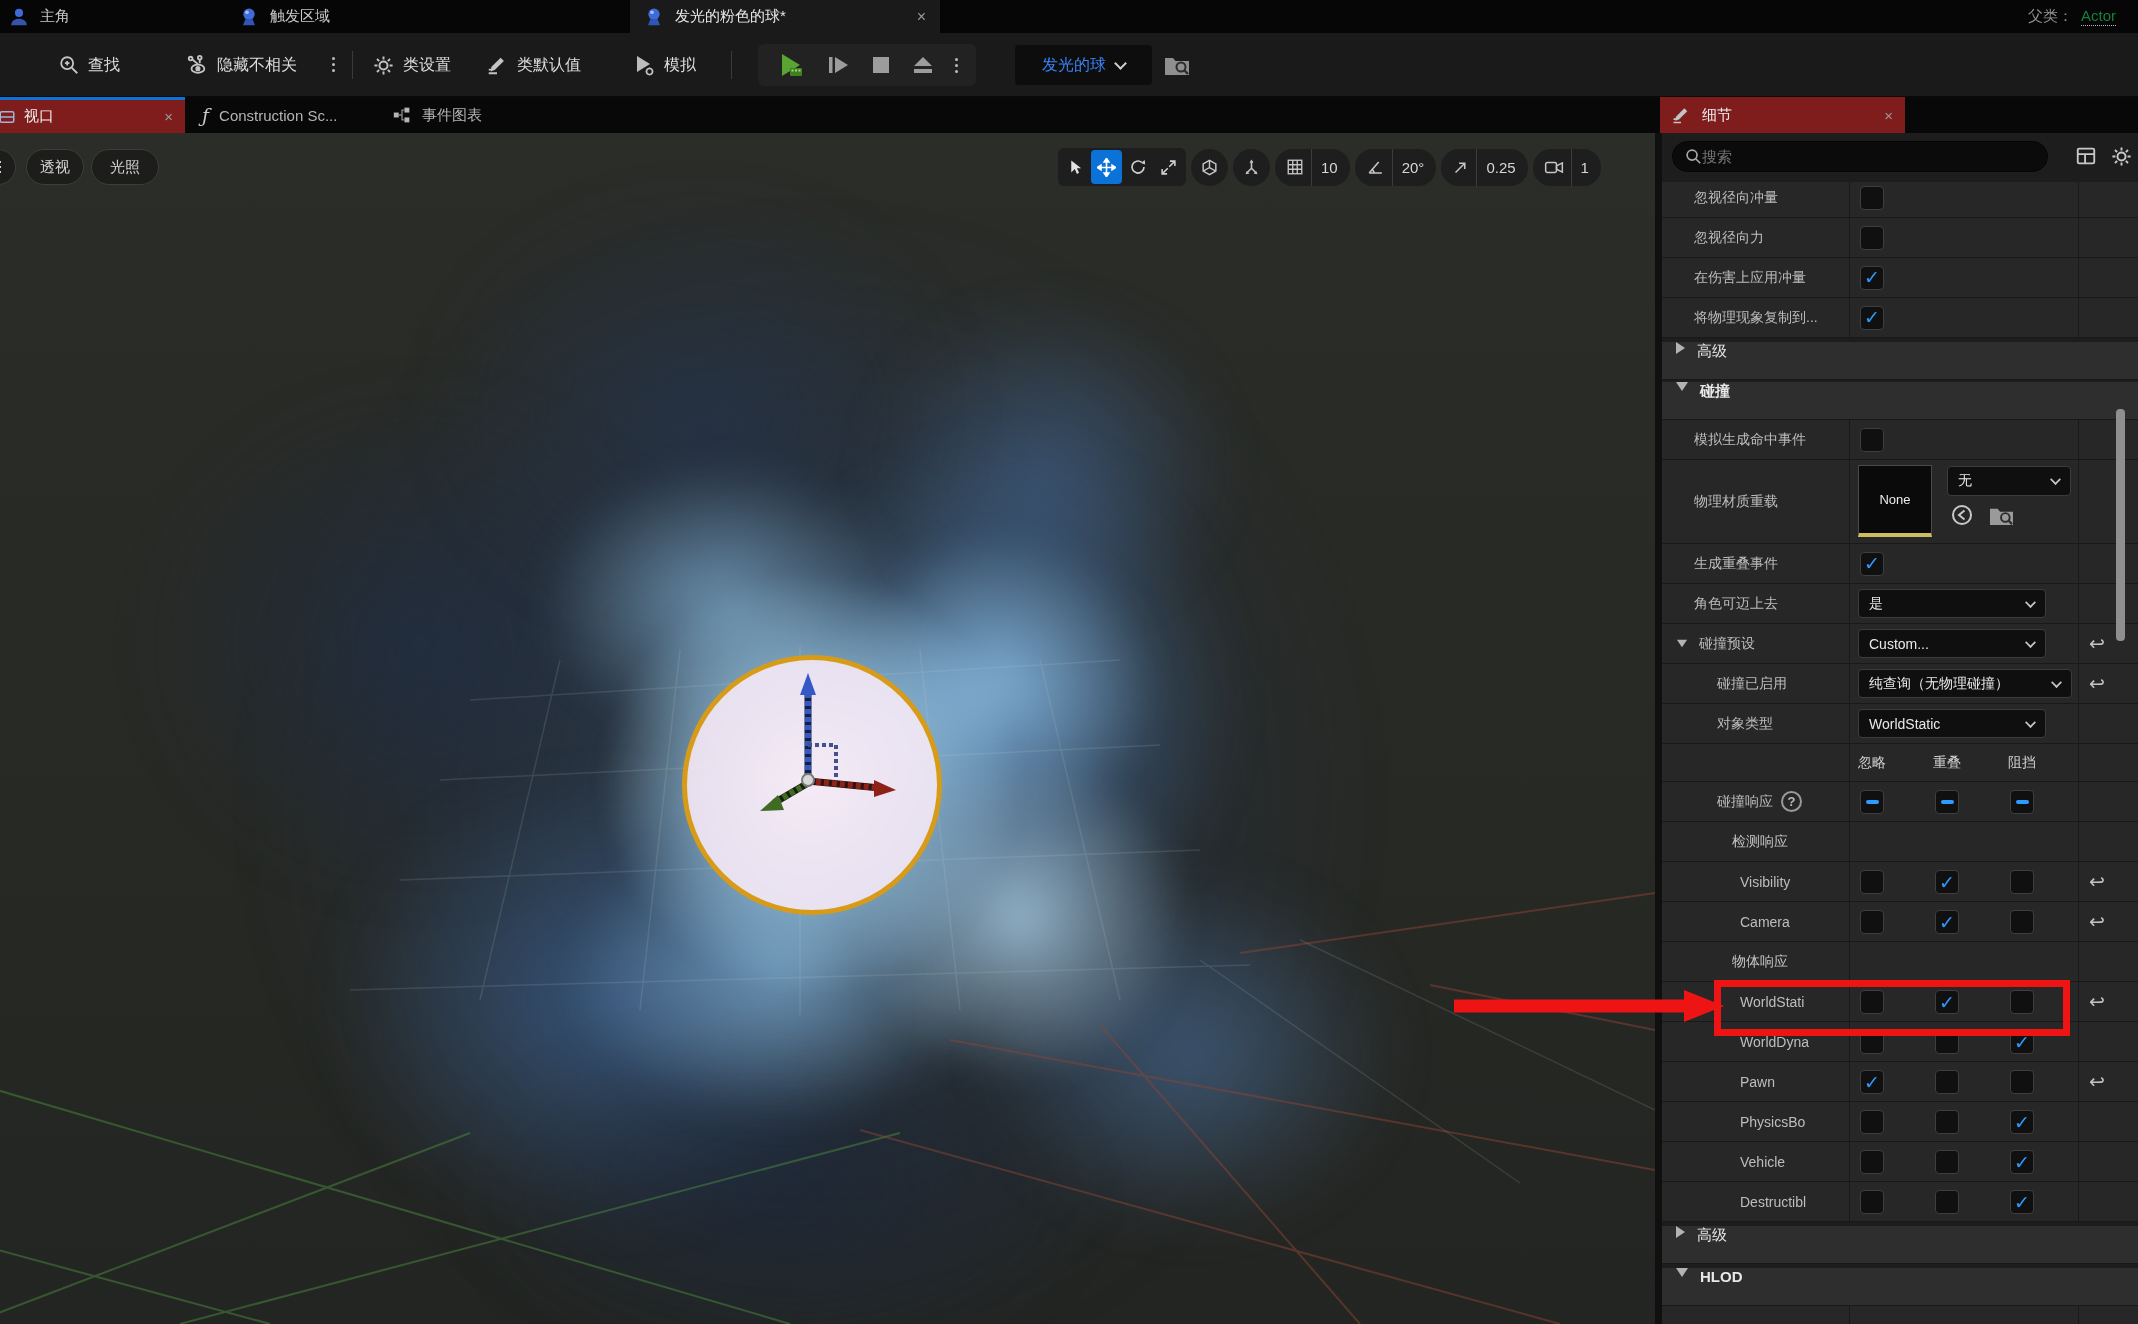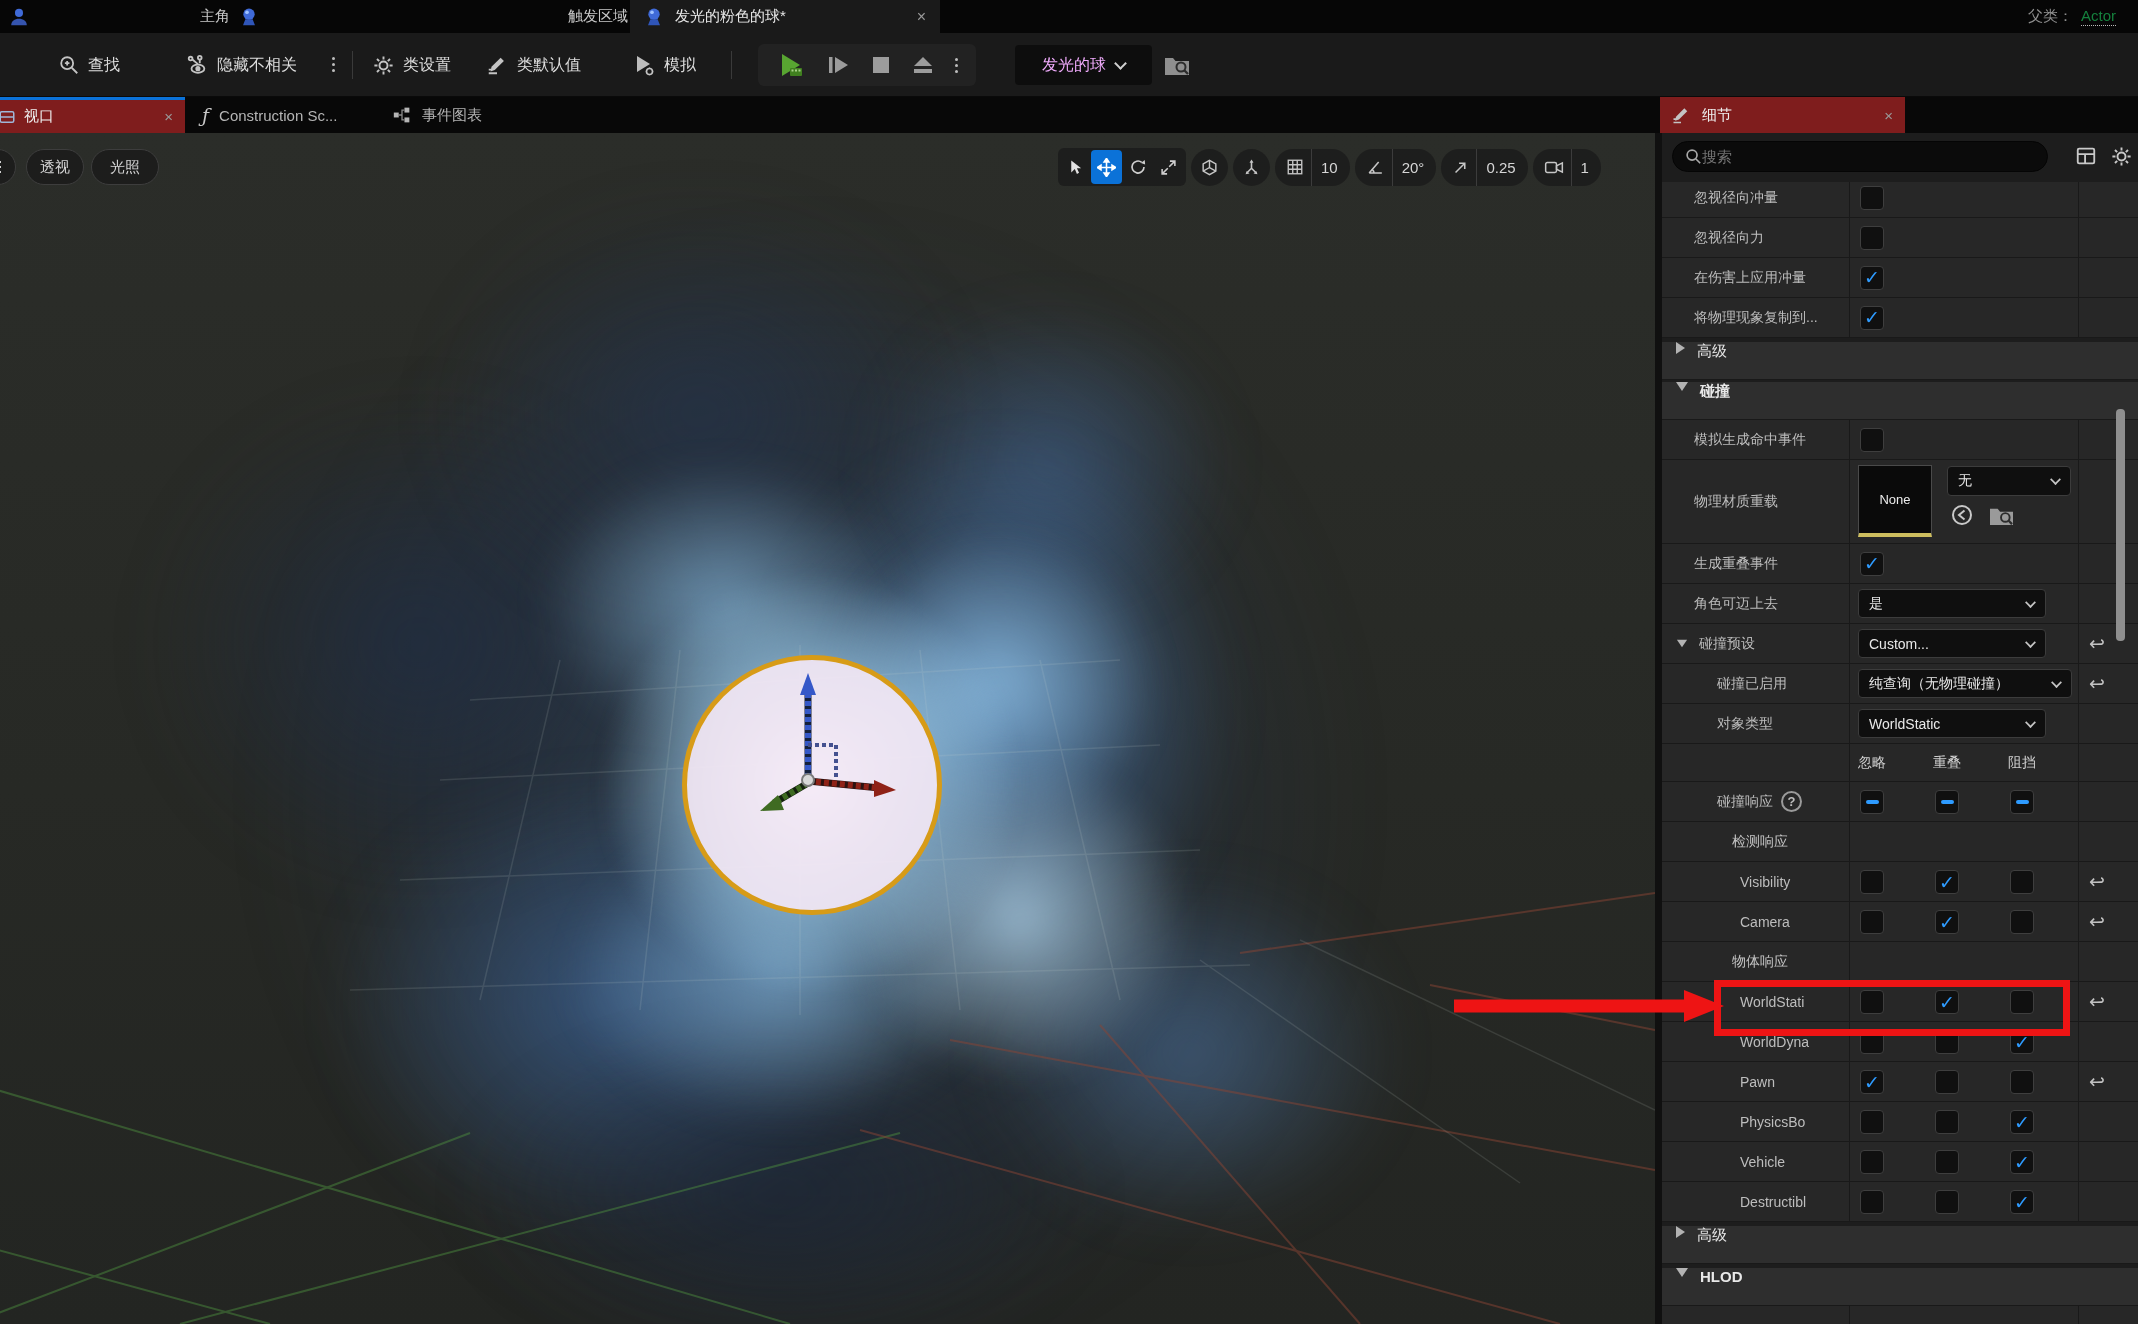--- a/index.html
+++ b/index.html
@@ -6,37 +6,37 @@
   html,body { width:2138px; height:1324px; }
   body {
     position:relative; overflow:hidden; background:#050505;
     font-family:"Liberation Sans","DejaVu Sans",sans-serif;
     color:#cfcfcf; font-size:15px;
   }
   svg { display:block; }
 
   
   .doc-tabbar { position:absolute; left:0; top:0; width:2138px; height:33px; background:#060606; }
-  .doc-tab { position:absolute; top:0; height:33px; display:flex; align-items:center; gap:10px; padding-left:8px; color:#c9c9c9; cursor:pointer;justify-content:space-between; }
+  .doc-tab { position:absolute; top:0; height:33px; display:flex; align-items:center; gap:10px; padding-left:8px; color:#c9c9c9; cursor:pointer; }
   .doc-tab.active { background:#1a1a1a; color:#e8e8e8; }
   .doc-tab .closex { margin-left:auto; margin-right:14px; color:#9a9a9a; font-size:16px; }
   .parent-class { position:absolute; right:22px; top:0; height:33px; display:flex; align-items:center; gap:8px; font-size:15px; }
   .parent-class .pclabel { color:#8f8f8f; }
   .parent-class .pcvalue { color:#15803d; border-bottom:1px dotted #bbb; padding-bottom:1px; cursor:pointer; }
 
   
   .main-toolbar { position:absolute; left:0; top:33px; width:2138px; height:64px; background:#1a1a1a; border-bottom:1px solid #0a0a0a; }
   .tbtn { position:absolute; top:12px; height:40px; display:flex; align-items:center; gap:8px; color:#dedede; font-size:16px; cursor:pointer; }
   .tbtn svg { color:#c4c4c4; }
   .tsep { position:absolute; top:18px; width:1px; height:28px; background:#3a3a3a; }
   .kebab { display:flex; flex-direction:column; gap:3px; align-items:center; cursor:pointer; }
   .kebab i { width:3px; height:3px; border-radius:50%; background:#bdbdbd; }
   .play-group { position:absolute; left:758px; top:11px; width:218px; height:42px; background:#222; border-radius:6px; display:flex; align-items:center; justify-content:space-around; padding:0 8px; }
   .pbtn { cursor:pointer; display:flex; align-items:center; }
-  .asset-dd { position:absolute; left:1015px; top:12px; width:137px; height:40px; background:#0d0d0d; border-radius:4px; display:flex; align-items:center; justify-content:center; gap:10px; color:#f0abfc; font-size:16px; cursor:pointer; }
+  .asset-dd { position:absolute; left:1015px; top:12px; width:137px; height:40px; background:#0d0d0d; border-radius:4px; display:flex; align-items:center; justify-content:center; gap:10px; color:#3b82f6; font-size:16px; cursor:pointer; }
   .chev { width:9px; height:9px; border-right:2px solid #cfcfcf; border-bottom:2px solid #cfcfcf; transform:rotate(45deg); margin-top:-4px; }
   .browse-btn { position:absolute; left:1163px; top:20px; cursor:pointer; }
 
   
   .tab-strip { position:absolute; left:0; top:97px; width:2138px; height:36px; background:#080808; }
   .ptab { position:absolute; top:0; height:36px; display:flex; align-items:center; color:#b5b5b5; font-size:15px; cursor:pointer; overflow:hidden; }
   .ptab.active { background:#7f1d1d; border-top:3px solid #0b72d8; color:#ededed; }
   .ptab .closex { color:#9a9a9a; font-size:15px; margin-left:auto; margin-right:12px; }
   .fnGlyph { font-family:"DejaVu Serif",serif; font-style:italic; font-size:19px; color:#c8c8c8; }
 

